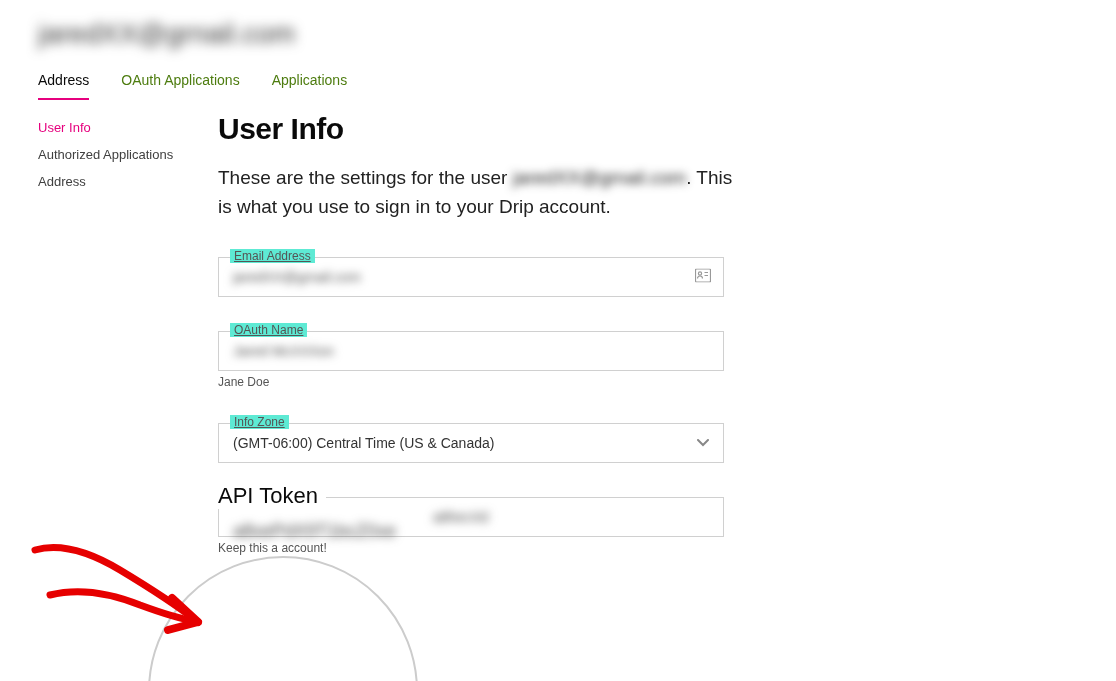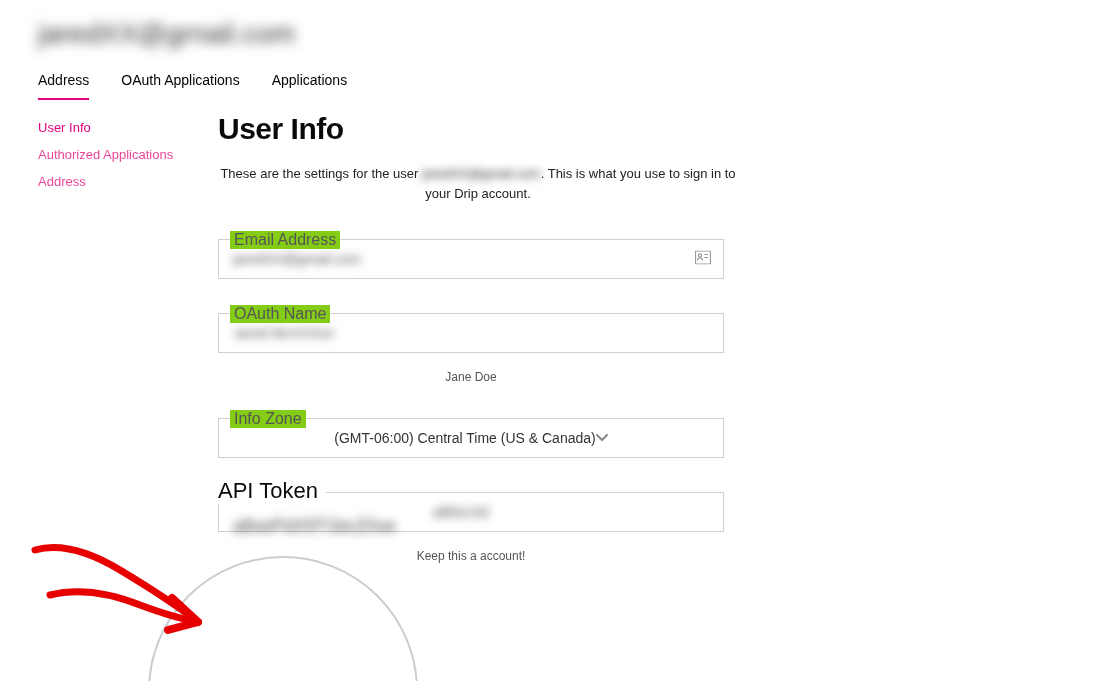--- a/index.html
+++ b/index.html
@@ -25,120 +25,120 @@
     .tabs {
       position: absolute;
       top: 72px;
       left: 38px;
       display: flex;
       gap: 32px;
       border-bottom: 0;
     }
     .tab {
       font-size: 14px;
-      color: #000000;
+      color: #4d7c0f;
       padding-bottom: 10px;
       cursor: pointer;
       border-bottom: 2px solid transparent;
     }
     .tab.active {
       color: #0a0a0a;
       border-bottom: 2px solid #e6007e;
     }
     .sidebar {
       position: absolute;
       top: 120px;
       left: 38px;
       width: 160px;
     }
     .sidebar-item {
       font-size: 13px;
-      color: #ec4899;
+      color: #404040;
       margin-bottom: 12px;
       cursor: pointer;
     }
     .sidebar-item.active {
       color: #e6007e;
     }
     .main {
       position: absolute;
       top: 112px;
       left: 218px;
       width: 520px;
     }
     .page-title {
       font-size: 30px;
       font-weight: 700;
       color: #0a0a0a;
       margin-bottom: 18px;
       letter-spacing: -0.5px;
     }
     .description {
-      font-size: 13px;
+      font-size: 19px;
       color: #222;
       line-height: 1.5;
       margin-bottom: 36px;
-      text-align: center;
     }
     .desc-blur {
       filter: blur(4px);
       display: inline-block;
       user-select: none;
     }
     .form-group {
       position: relative;
       margin-bottom: 34px;
     }
     .form-label {
       position: absolute;
       top: -8px;
       left: 12px;
-      background: #84cc16;
+      background: #5eead4;
       padding: 0 4px;
-      font-size: 16px;
+      font-size: 12px;
       color: #555;
       z-index: 2;
+      text-decoration: underline;
     }
     .form-input, .form-select {
       width: 506px;
       height: 40px;
       border: 1px solid #d0d0d0;
       padding: 0 14px;
       font-size: 14px;
       color: #333;
       background: #fff;
       display: flex;
       align-items: center;
       position: relative;
     }
     .form-input .blurred-val {
       filter: blur(4px);
       color: #555;
       user-select: none;
     }
     .form-select {
       cursor: pointer;
-      justify-content: center;
+      justify-content: space-between;
     }
     .chevron {
       color: #888;
       font-size: 12px;
     }
     .contact-icon {
       position: absolute;
       right: 12px;
       top: 50%;
       transform: translateY(-50%);
       color: #999;
     }
     .helper-right {
-      text-align: center;
+      text-align: left;
       font-size: 12px;
       color: #555;
-      margin-top: 17px;
+      margin-top: 4px;
       width: 506px;
     }
     .api-group {
       position: relative;
       margin-top: 10px;
     }
     .api-label {
       font-size: 22px;
       font-weight: 400;
       color: #0a0a0a;

